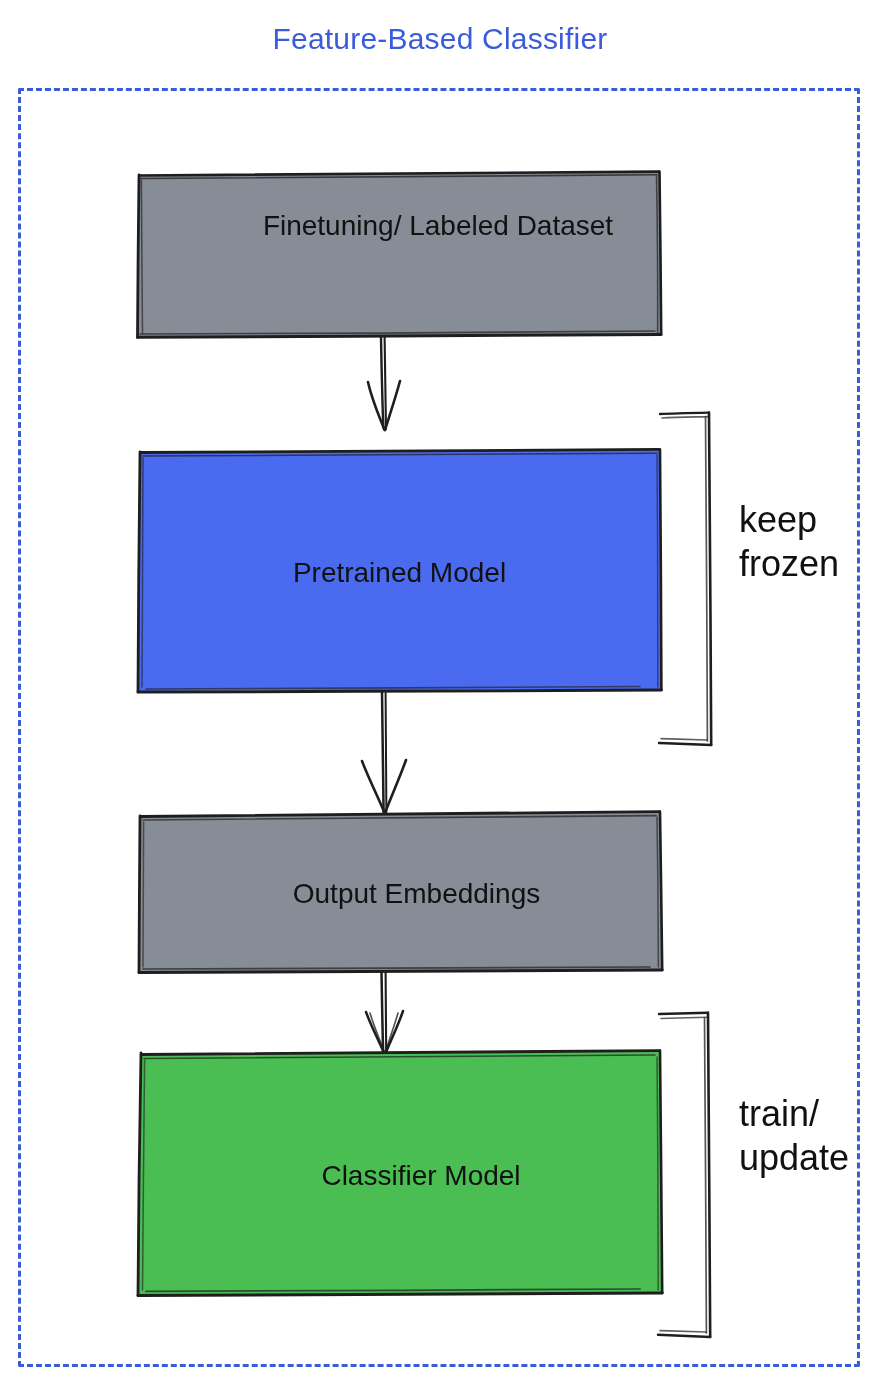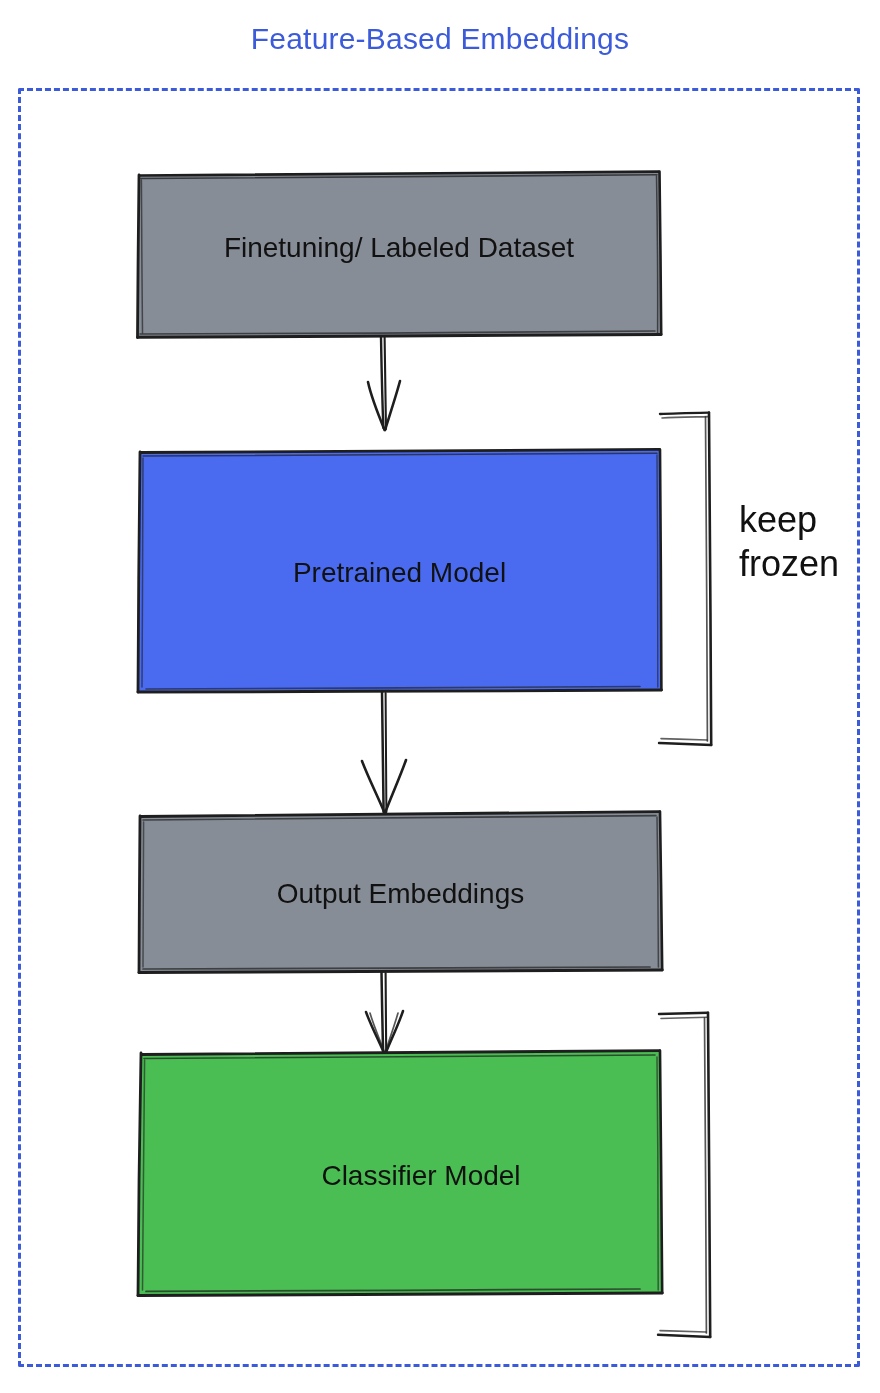--- a/index.html
+++ b/index.html
@@ -168,37 +168,39 @@
     <path d="M661,1018.5 C 676,1018 694,1017.6 707,1017.2" fill="none" stroke="#1e1e1e" stroke-width="1.6" stroke-linecap="round" opacity="0.7"></path>
     <path d="M708,1012.8 C 708.8,1090 709.6,1250 710.2,1337" fill="none" stroke="#1e1e1e" stroke-width="2.6" stroke-linecap="round"></path>
     <path d="M704.5,1018 C 705.2,1095 706,1252 706.4,1333" fill="none" stroke="#1e1e1e" stroke-width="1.7" stroke-linecap="round" opacity="0.75"></path>
     <path d="M710.2,1337 C 697,1336.6 678,1335.6 658,1334.8" fill="none" stroke="#1e1e1e" stroke-width="2.4" stroke-linecap="round"></path>
     <path d="M706,1332 C 693,1331.6 676,1331 660,1330.6" fill="none" stroke="#1e1e1e" stroke-width="1.6" stroke-linecap="round" opacity="0.7"></path>
   </g>
 </svg>
 
 <div class="layer">
 
-  <div class="title">Feature-Based Embeddings</div>
+  <div class="title">Feature-Based Classifier</div>
 
   <div class="frame"></div>
 
   <div class="node" style="left:137px; top:172px; width:524px; height:165px;">
-    <div class="label" style="top:58px;">Finetuning/ Labeled Dataset</div>
+    <div class="label" style="top:36px;padding-left:39px;">Finetuning/ Labeled Dataset</div>
   </div>
 
   <div class="node" style="left:138px; top:450px; width:523px; height:242px;">
     <div class="label" style="top:105px;">Pretrained Model</div>
   </div>
 
   <div class="node" style="left:139px; top:812px; width:523px; height:160px;">
-    <div class="label" style="top:64px;">Output Embeddings</div>
+    <div class="label" style="top:64px;padding-left:16px;">Output Embeddings</div>
   </div>
 
   <div class="node" style="left:138px; top:1051px; width:524px; height:244px;">
     <div class="label" style="top:107px;margin-left:21px;">Classifier Model</div>
   </div>
 
   <div class="bracket-label" style="left:739px; top:498px; width:110px;">keep
 frozen</div>
 
+  <div class="bracket-label" style="left:739px; top:1092px; width:115px;">train/
+update</div>
 
 </div>
 
 </body></html>

